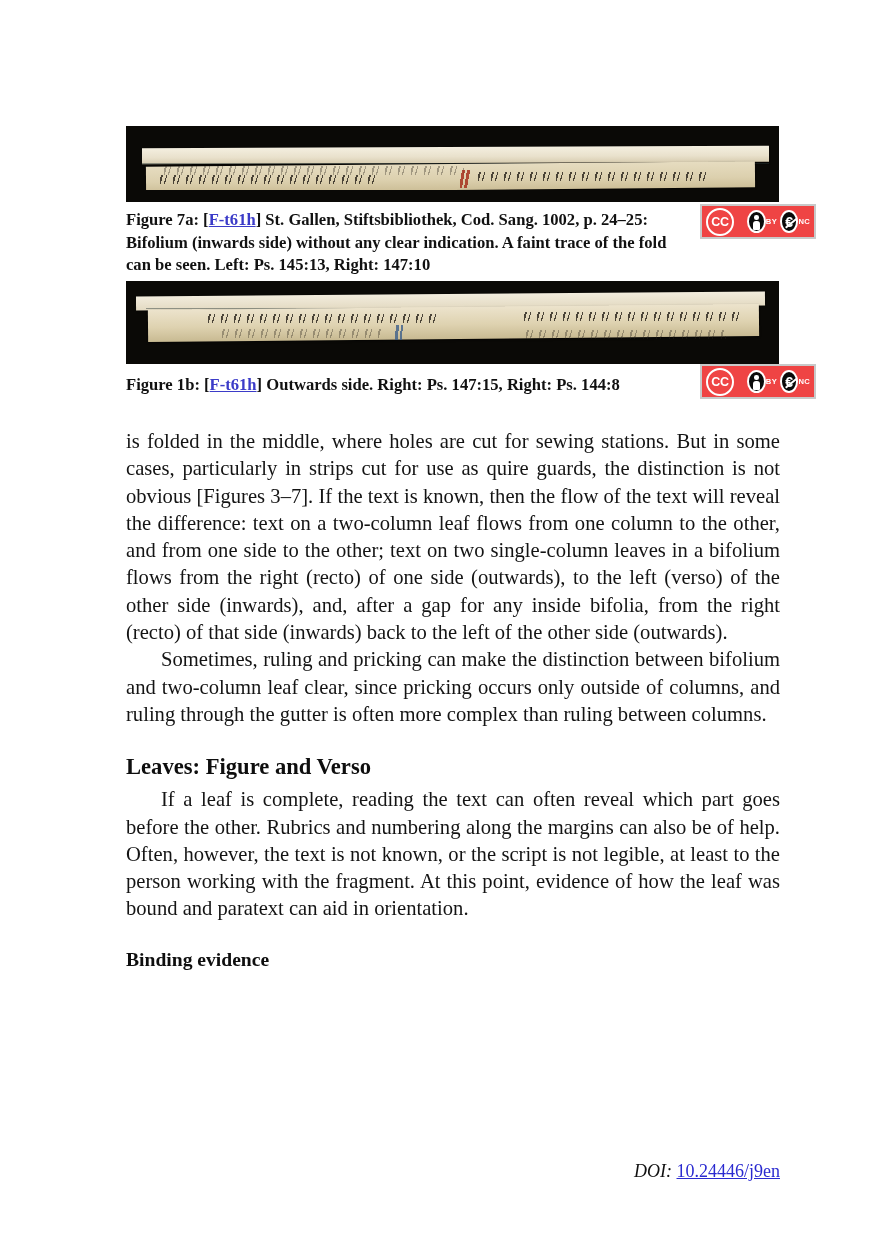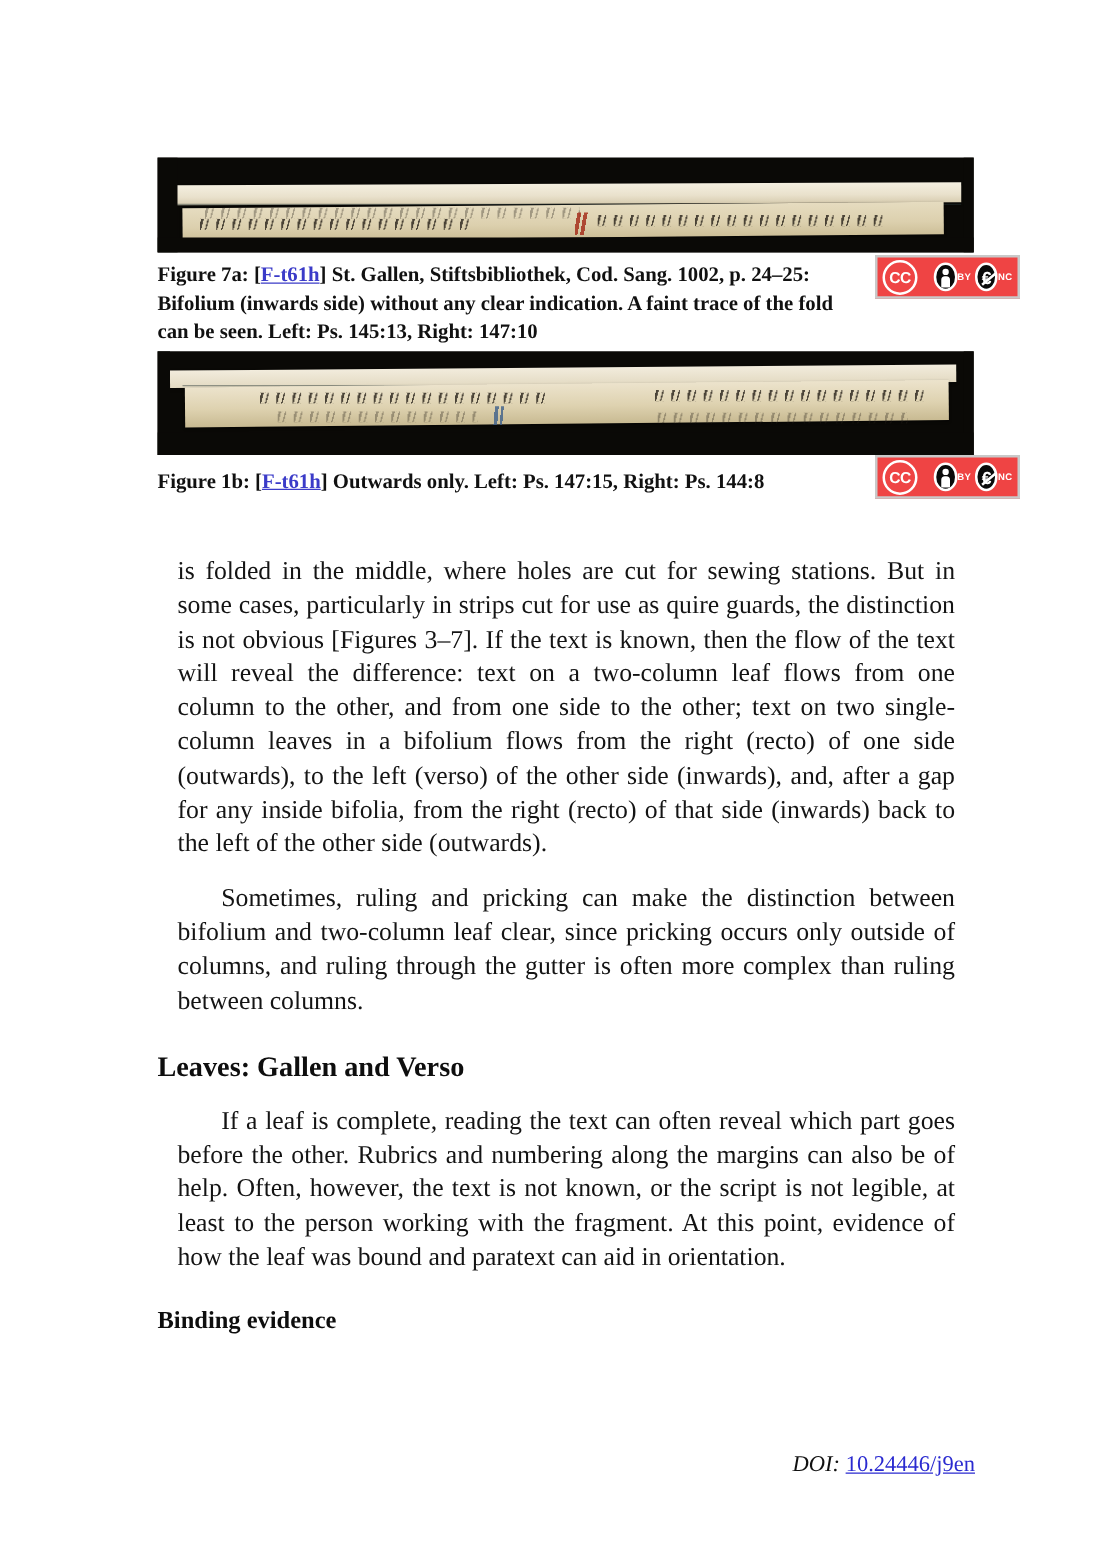--- a/index.html
+++ b/index.html
@@ -247,21 +247,21 @@
   }
 
   
   .body {
     position: absolute;
     left: 126px;
     top: 428px;
     width: 654px;
   }
   p.para {
-    margin: 16px;
+    margin: 0;
     font-size: 20.6px;
     line-height: 27.3px;
     text-align: justify;
     text-justify: inter-word;
     color: #141414;
     hyphens: manual;
   }
   p.indent { text-indent: 1.7em; }
 
   h2.section {
@@ -353,27 +353,27 @@
         <div class="cc-glyph glyph-by"></div>
         <div class="cc-clause-label">BY</div>
       </div>
       <div class="cc-clause">
         <div class="cc-glyph glyph-nc"></div>
         <div class="cc-clause-label">NC</div>
       </div>
     </div>
   </div>
 
-  <div class="caption" id="fig7b-caption"><span>Figure 1b: [</span><span class="link">F-t61h</span><span>] Outwards only. Left: Ps. 147:15, Right: Ps. 144:8</span></div>
+  <div class="caption" id="fig7b-caption"><span>Figure 1b: [</span><span class="link">F-t61h</span><span>] Outwards side. Right: Ps. 147:15, Right: Ps. 144:8</span></div>
 
   <div class="body">
     <p class="para">is folded in the middle, where holes are cut for sewing stations. But in some cases, particularly in strips cut for use as quire guards, the distinction is not obvious [Figures 3–7]. If the text is known, then the flow of the text will reveal the difference: text on a two-column leaf flows from one column to the other, and from one side to the other; text on two single-column leaves in a bifolium flows from the right (recto) of one side (outwards), to the left (verso) of the other side (inwards), and, after a gap for any inside bifolia, from the right (recto) of that side (inwards) back to the left of the other side (outwards).</p>
     <p class="para indent">Sometimes, ruling and pricking can make the distinction between bifolium and two-column leaf clear, since pricking occurs only outside of columns, and ruling through the gutter is often more complex than ruling between columns.</p>
 
-    <h2 class="section">Leaves: Gallen and Verso</h2>
+    <h2 class="section">Leaves: Figure and Verso</h2>
     <p class="para indent">If a leaf is complete, reading the text can often reveal which part goes before the other. Rubrics and numbering along the margins can also be of help. Often, however, the text is not known, or the script is not legible, at least to the person working with the fragment. At this point, evidence of how the leaf was bound and paratext can aid in orientation.</p>
 
     <h3 class="subsection">Binding evidence</h3>
   </div>
 
   <div class="doi"><span class="doi-label">DOI:</span><span> </span><span class="doi-link">10.24446/j9en</span></div>
 
 </div>
 
 </body></html>

